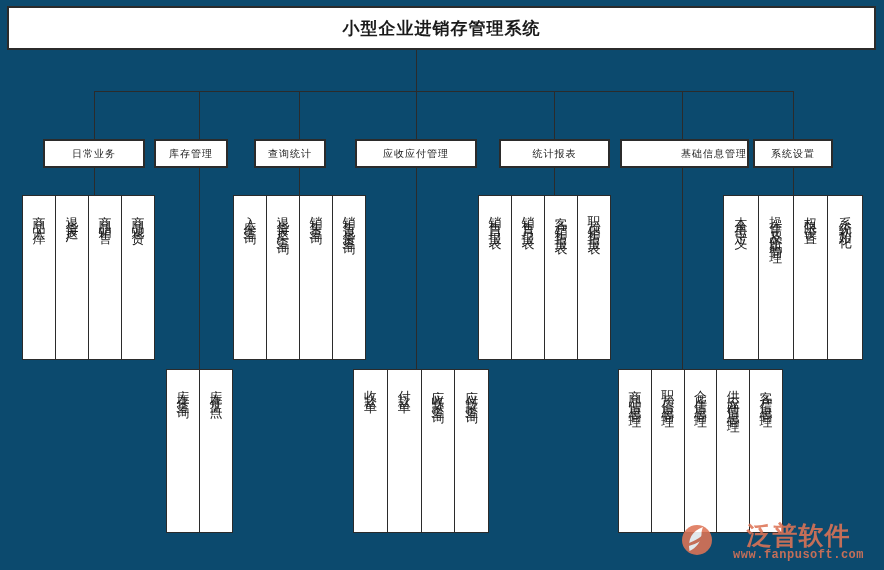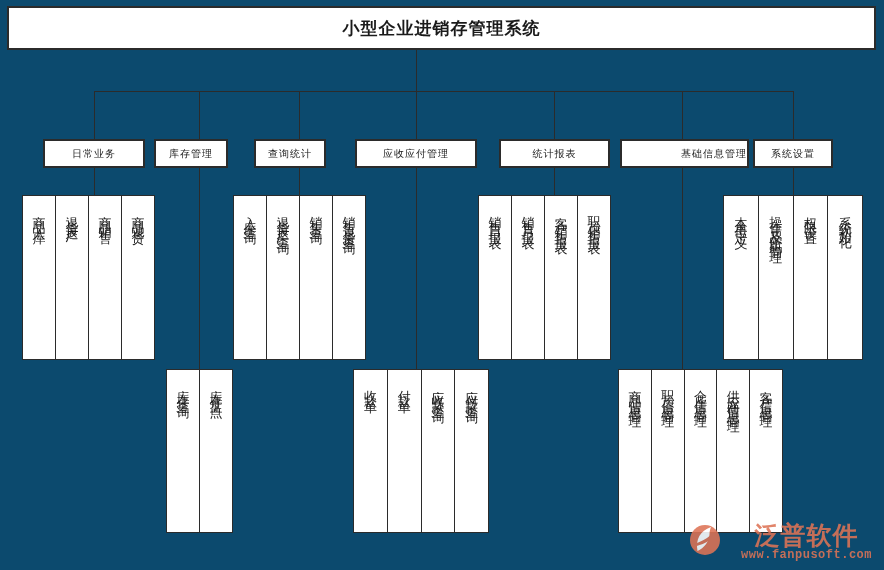--- a/index.html
+++ b/index.html
@@ -24,21 +24,21 @@
   .cell{
     flex:1;box-sizing:border-box;border-left:1px solid #2b2b2b;
     display:flex;justify-content:center;padding-top:10px;
   }
   .cell:first-child{border-left:none;}
   .cell > span{
     writing-mode:vertical-lr;text-orientation:upright;
     font-size:13px;letter-spacing:5px;line-height:1;
   }
   #watermark{
-    position:absolute;right:12px;bottom:8px;display:flex;align-items:flex-start;
+    position:absolute;right:20px;bottom:8px;display:flex;align-items:flex-start;
     opacity:.88;
     gap:18px;
   }
   #watermark .wm-icon{width:32px;height:32px;margin-top:2px;}
   #watermark .wm-text{display:flex;flex-direction:column;align-items:center;margin-left:2px;}
   #watermark .wm-name{font-size:25px;font-weight:bold;line-height:1.05;letter-spacing:1px;
     font-family:"Liberation Sans","DejaVu Sans",sans-serif;}
   #watermark .wm-site{font-size:12px;font-weight:bold;letter-spacing:.5px;
     font-family:Liberation Mono, monospace;}
 </style>

